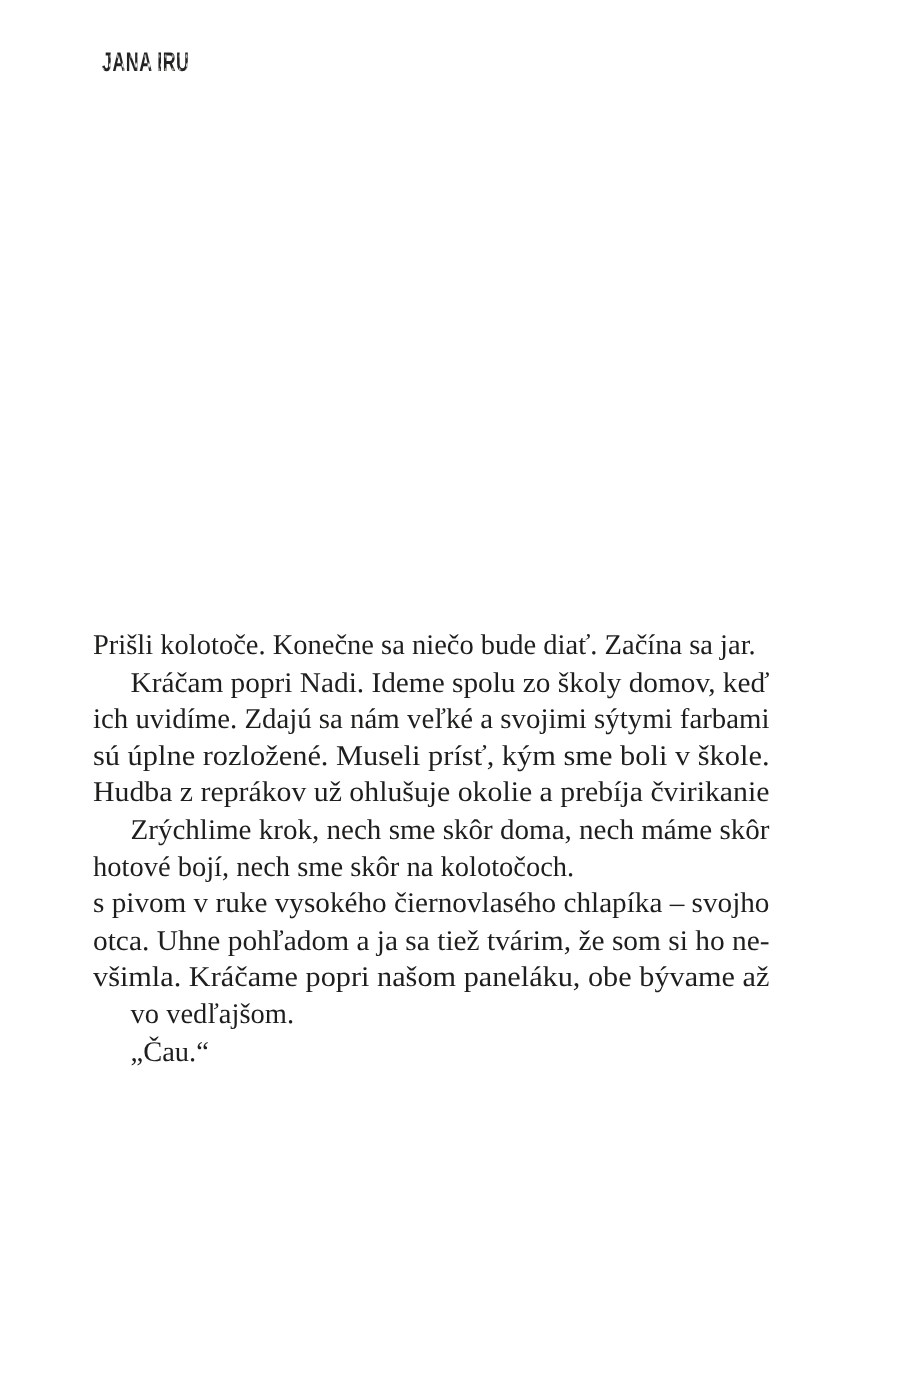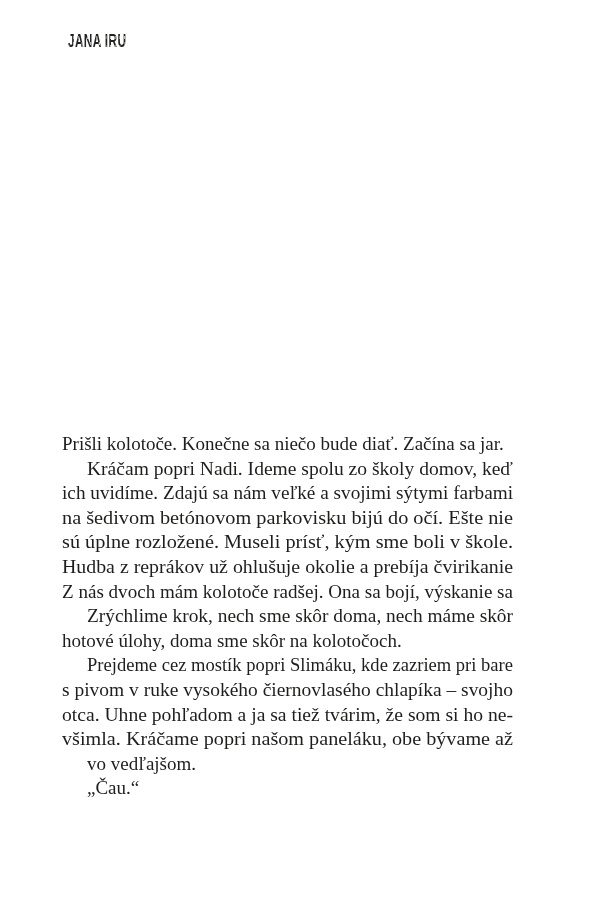--- a/index.html
+++ b/index.html
@@ -49,21 +49,21 @@
     top:294px;font-size:30px;line-height:1;letter-spacing:.5px;
   }
   .chapter-title span,
   .chapter-subtitle span{
     display:inline-block;transform:scaleX(.6);transform-origin:center;
   }
   .chapter-subtitle{
     top:327px;font-size:28px;line-height:1;letter-spacing:.5px;
   }
   .body-text{
-    position:absolute;left:62px;top:432px;width:451px;
+    position:absolute;left:62px;top:419px;width:451px;
     font-size:19px;line-height:24.6px;
     color:#1e1e1c;
   }
   .line{
     height:24.6px;white-space:nowrap;overflow:visible;
   }
   .line>span{
     display:inline-block;transform-origin:left center;white-space:nowrap;
   }
   .line.indent{padding-left:25px;font-family:Liberation Serif, serif;}
@@ -87,31 +87,28 @@
 
   <div class="display center-axis chapter-subtitle"><span>(Detva, jar 1998)</span></div>
 
   <div class="body-text">
       <div class="para">
         <div class="line last"><span style="transform: scaleX(1);">Prišli kolotoče. Konečne sa niečo bude diať. Začína sa jar.</span></div>
       </div>
       <div class="para">
         <div class="line indent"><span style="transform: scaleX(1.02852);">Kráčam popri Nadi. Ideme spolu zo školy domov, keď</span></div>
         <div class="line"><span style="transform: scaleX(1.01192);">ich uvidíme. Zdajú sa nám veľké a svojimi sýtymi farbami</span></div>
-        <div class="line"><span style="transform: scaleX(1.06698);">na šedivom betónovom parkovisku bijú do očí. Ešte nie</span></div>
         <div class="line"><span style="transform: scaleX(1.06647);">sú úplne rozložené. Museli prísť, kým sme boli v škole.</span></div>
         <div class="line"><span style="transform: scaleX(1.045);">Hudba z reprákov už ohlušuje okolie a prebíja čvirikanie</span></div>
-        <div class="line"><span style="transform: scaleX(1.0032);">Z nás dvoch mám kolotoče radšej. Ona sa bojí, výskanie sa</span></div>
       </div>
       <div class="para">
         <div class="line indent"><span style="transform: scaleX(1.01941);">Zrýchlime krok, nech sme skôr doma, nech máme skôr</span></div>
-        <div class="line last"><span style="transform: scaleX(1);">hotové úlohy, doma sme skôr na kolotočoch.</span></div>
+        <div class="line last"><span style="transform: scaleX(1);">hotové bojí, nech sme skôr na kolotočoch.</span></div>
       </div>
       <div class="para">
-        <div class="line indent"><span style="transform: scaleX(0.976329);">Prejdeme cez mostík popri Slimáku, kde zazriem pri bare</span></div>
         <div class="line"><span style="transform: scaleX(1.02478);">s pivom v ruke vysokého čiernovlasého chlapíka – svojho</span></div>
         <div class="line"><span style="transform: scaleX(1.03156);">otca. Uhne pohľadom a ja sa tiež tvárim, že som si ho ne-</span></div>
         <div class="line"><span style="transform: scaleX(1.06188);">všimla. Kráčame popri našom paneláku, obe bývame až</span></div>
         <div class="line last"><span style="transform: scaleX(1); margin-left: 25px;">vo vedľajšom.</span></div>
       </div>
       <div class="para">
         <div class="line last indent"><span style="transform: scaleX(1);">„Čau.“</span></div>
       </div>
     </div>
 

